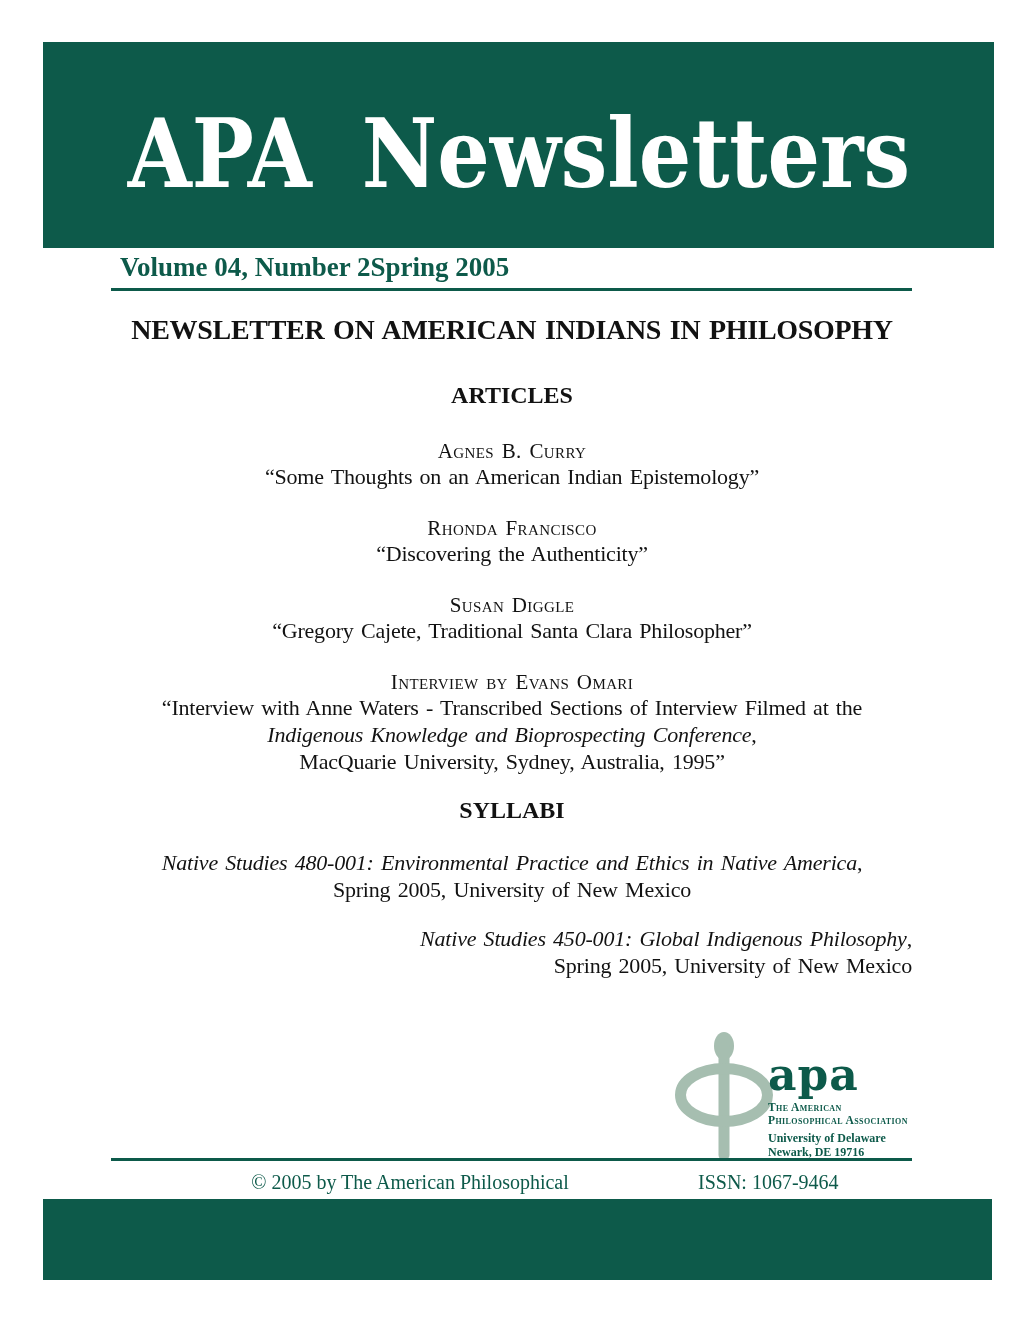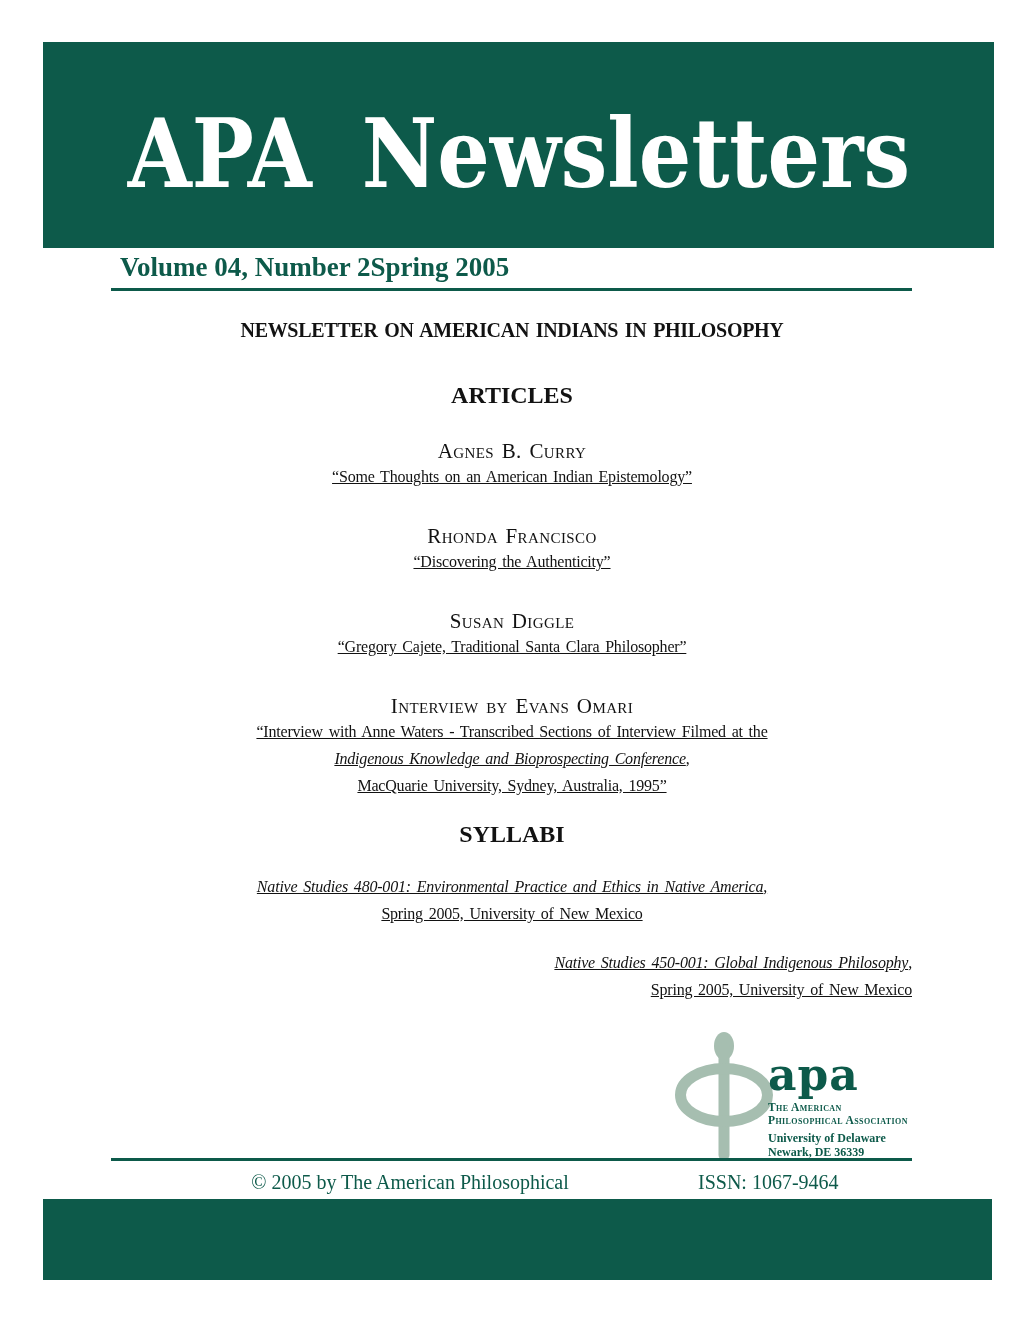--- a/index.html
+++ b/index.html
@@ -42,35 +42,35 @@
   .rule{position:absolute;left:111px;width:801px;height:3px;background:var(--green);}
   .rule-top{top:288px;}
   .rule-bottom{top:1158px;}
   
   .content{
     position:absolute;left:112px;top:312px;width:800px;
     text-align:center;color:var(--ink);
     word-spacing:2px;
   }
   .doc-title{
-    margin:0;font-size:20px;font-weight:bold;line-height:36px;
+    margin:0;font-size:28px;font-weight:bold;line-height:36px;
     letter-spacing:-0.3px;white-space:nowrap;
   }
   .section-heading{
     margin:0;font-size:24px;font-weight:bold;line-height:26px;
   }
   .heading-articles{margin-top:34px;}
   .heading-syllabi{margin-top:22px;}
-  .article{margin-top:34px;}
+  .article{margin-top:26px;}
   .article-first{margin-top:31px;}
   .author{
     font-variant:small-caps;font-size:21px;line-height:24px;
     letter-spacing:0.4px;
   }
-  .work-title{font-size:16px;line-height:27px;white-space:nowrap;letter-spacing:-0.2px;text-decoration:underline;}
+  .work-title{font-size:22px;line-height:27px;white-space:nowrap;letter-spacing:-0.2px;}
   .italic{font-style:italic;}
   .syllabus{margin-top:26px;}
   .syllabus + .syllabus{margin-top:22px;text-align:right;}
   
   .logo{position:absolute;left:670px;top:1032px;width:242px;height:128px;}
   .phi{position:absolute;left:0;top:0;}
   .logo-text{position:absolute;left:98px;top:26px;color:var(--green);text-align:left;}
   .logo-acronym{
     font-family:"DejaVu Serif","Liberation Serif",serif;
     font-weight:bold;font-size:44px;line-height:34px;letter-spacing:1px;
@@ -163,21 +163,21 @@
       <ellipse cx="54" cy="63" rx="43.5" ry="26.5" fill="none" stroke="var(--sage)" stroke-width="11"></ellipse>
     </svg>
     <div class="logo-text">
       <div class="logo-acronym">apa</div>
       <div class="logo-org">
         <div>The American</div>
         <div>Philosophical Association</div>
       </div>
       <div class="logo-addr">
         <div>University of Delaware</div>
-        <div>Newark, DE 36339</div>
+        <div>Newark, DE 19716</div>
       </div>
     </div>
   </div>
 
   <div class="rule rule-bottom"></div>
 
   <div class="copyright">© 2005 by The American Philosophical Association</div>
   <div class="issn">ISSN: 1067-9464</div>
 
   <div class="bottom-bar"></div>

